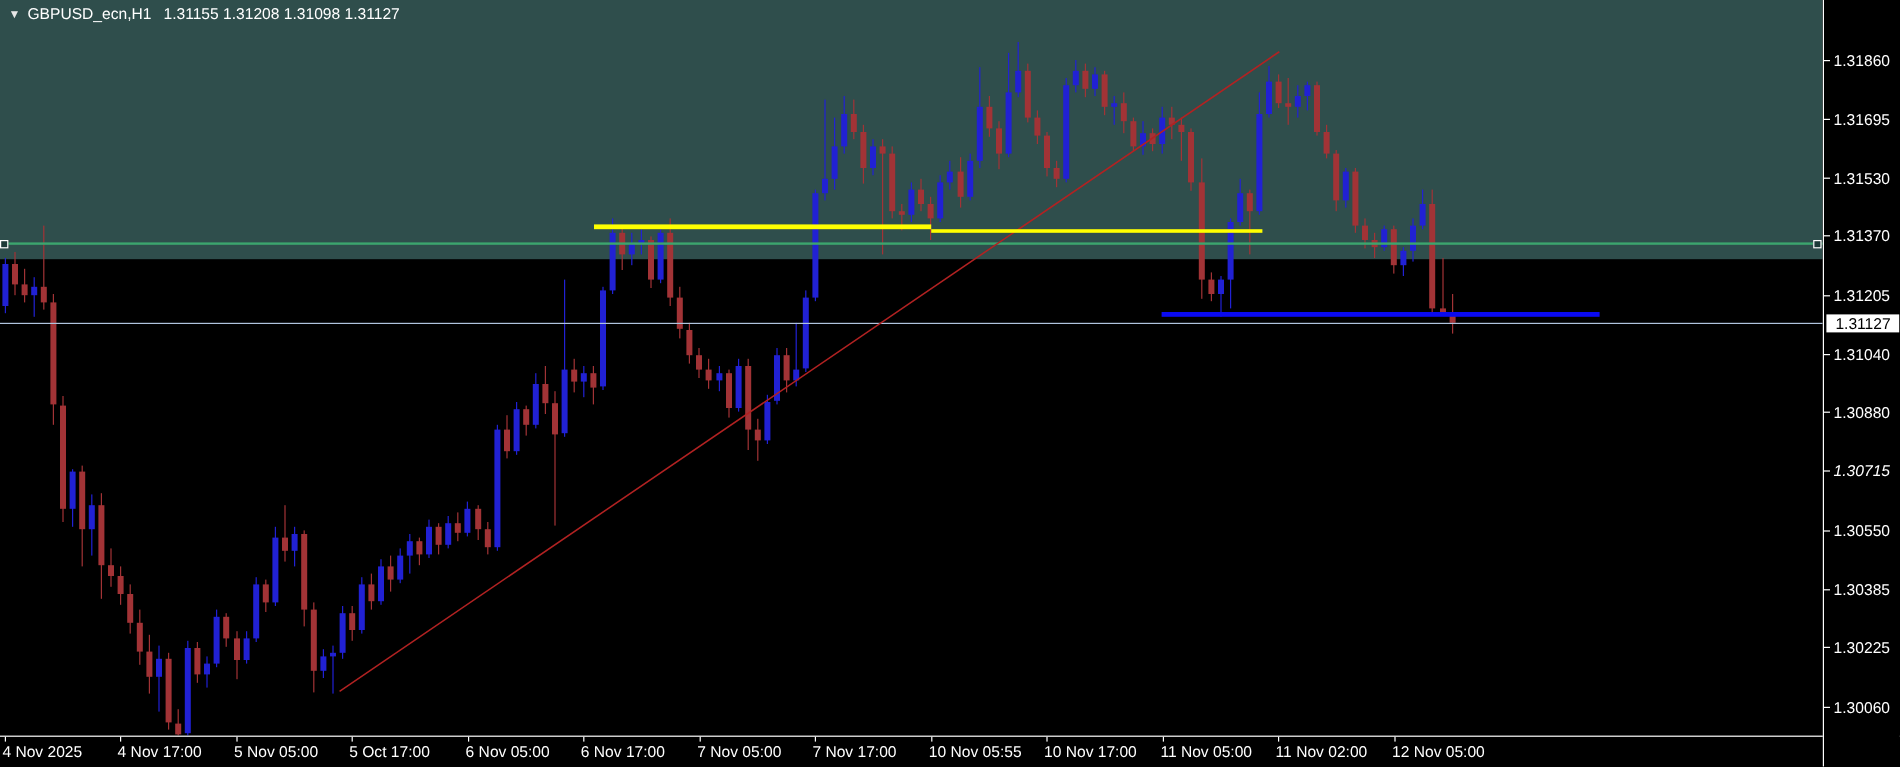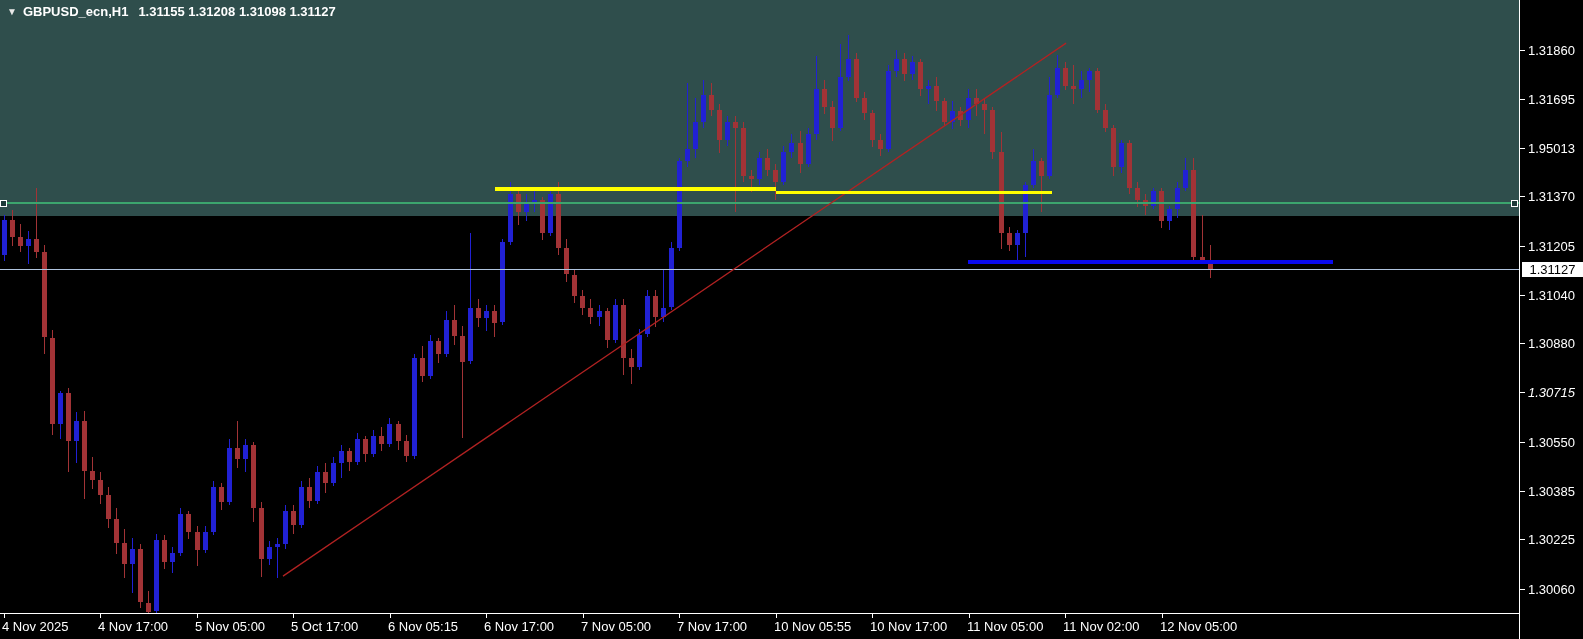--- a/index.html
+++ b/index.html
@@ -2,21 +2,21 @@
 <html><head>
 <meta charset="utf-8">
 <style>
   * { box-sizing: border-box; margin: 0; padding: 0; }
   html,body { background:#000; }
   #app {
     position: relative; width: 1583px; height: 639px;
     background: #000; overflow: hidden;
     font-family: "Liberation Sans", sans-serif;
   }
-  #chart-area { position:absolute; left:0; top:0; width:1519px; height:613px; overflow:hidden;font-weight:bold; }
+  #chart-area { position:absolute; left:0; top:0; width:1519px; height:613px; overflow:hidden; }
   #teal-band { position:absolute; left:0; top:0; width:100%; background:#2F4E4C; }
   .hline { position:absolute; left:0; width:1519px; }
   #title-bar { position:absolute; left:7px; top:4px; color:#fff; font-size:13px; white-space:pre; z-index:40; }
   #title-bar .sym { margin-left:6px; }
   #title-bar .ohlc { margin-left:10px; }
   .tri { display:inline-block; font-size:10px; color:#e8e8e8; vertical-align:1px; cursor:pointer; }
   #candles div { position:absolute; }
   #price-axis {
     position:absolute; left:1519px; top:0; width:64px; height:639px;
     background:#000; border-left:1px solid #ffffff; z-index:30;
@@ -364,21 +364,21 @@
     <div id="title-bar"><span class="tri">▼</span><span class="sym">GBPUSD_ecn,H1</span><span class="ohlc">1.31155 1.31208 1.31098 1.31127</span></div>
   </div>
 
   <div id="price-axis">
     <div id="price-badge" style="top: 262px;">1.31127</div>
   <div class="p-tick" style="top: 49.5px;"></div>
       <div class="p-label" style="top: 42.5px;">1.31860</div>
       <div class="p-tick" style="top: 98.9px;"></div>
       <div class="p-label" style="top: 91.9px;">1.31695</div>
       <div class="p-tick" style="top: 148.3px;"></div>
-      <div class="p-label" style="top: 141.3px;">1.95013</div>
+      <div class="p-label" style="top: 141.3px;">1.31530</div>
       <div class="p-tick" style="top: 196.2px;"></div>
       <div class="p-label" style="top: 189.2px;">1.31370</div>
       <div class="p-tick" style="top: 245.6px;"></div>
       <div class="p-label" style="top: 238.6px;">1.31205</div>
       <div class="p-tick" style="top: 295px;"></div>
       <div class="p-label" style="top: 288px;">1.31040</div>
       <div class="p-tick" style="top: 343px;"></div>
       <div class="p-label" style="top: 336px;">1.30880</div>
       <div class="p-tick" style="top: 392.4px;"></div>
       <div class="p-label" style="top: 385.4px; font-style: italic;">1.30715</div>
@@ -395,21 +395,21 @@
   <div id="time-axis">
       <div class="t-tick" style="left: 4px;"></div>
       <div class="t-label" style="left: 2px;">4 Nov 2025</div>
       <div class="t-tick" style="left: 100px;"></div>
       <div class="t-label" style="left: 98px;">4 Nov 17:00</div>
       <div class="t-tick" style="left: 197px;"></div>
       <div class="t-label" style="left: 195px;">5 Nov 05:00</div>
       <div class="t-tick" style="left: 293px;"></div>
       <div class="t-label" style="left: 291px;">5 Oct 17:00</div>
       <div class="t-tick" style="left: 390px;"></div>
-      <div class="t-label" style="left: 388px;">6 Nov 05:15</div>
+      <div class="t-label" style="left: 388px;">6 Nov 05:00</div>
       <div class="t-tick" style="left: 486px;"></div>
       <div class="t-label" style="left: 484px;">6 Nov 17:00</div>
       <div class="t-tick" style="left: 583px;"></div>
       <div class="t-label" style="left: 581px;">7 Nov 05:00</div>
       <div class="t-tick" style="left: 679px;"></div>
       <div class="t-label" style="left: 677px;">7 Nov 17:00</div>
       <div class="t-tick" style="left: 776px;"></div>
       <div class="t-label" style="left: 774px;">10 Nov 05:55</div>
       <div class="t-tick" style="left: 872px;"></div>
       <div class="t-label" style="left: 870px;">10 Nov 17:00</div>

